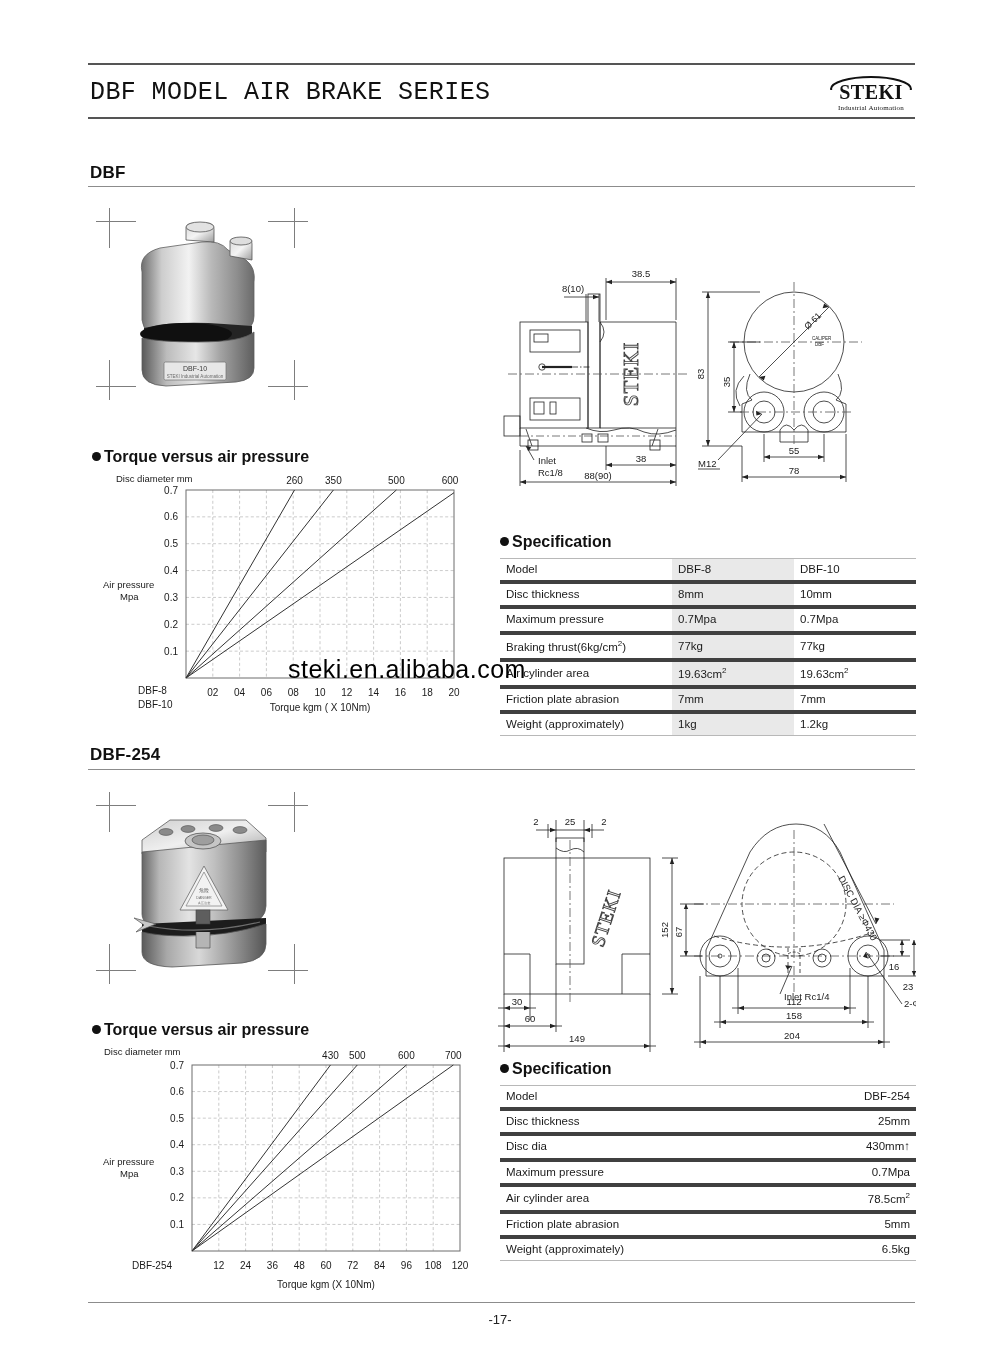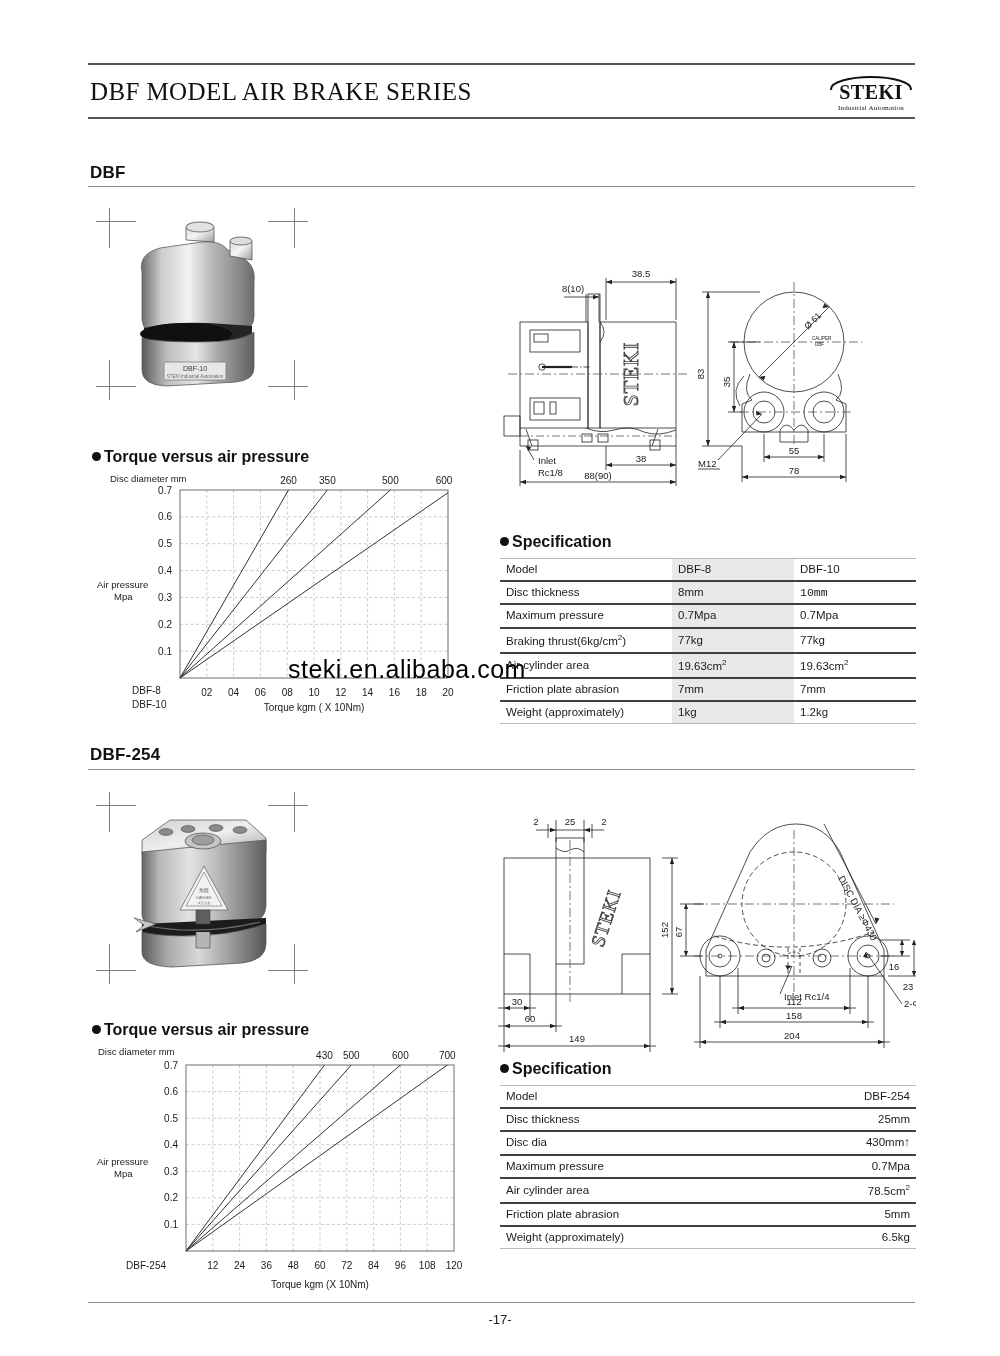--- a/index.html
+++ b/index.html
@@ -9,21 +9,21 @@
     color:#1a1a1a;
   }
   .page{position:absolute;left:0;top:0;width:1000px;height:1356px;}
 
   
   .hdr-rule-top{position:absolute;left:88px;top:63px;width:827px;height:2px;background:#555;}
   .hdr-rule-bot{position:absolute;left:88px;top:117px;width:827px;height:2px;background:#555;}
   .doc-title{
     position:absolute;left:90px;top:78px;
     font-size:25px;letter-spacing:.4px;color:#111;font-weight:400;
-    font-family:Liberation Serif, serif;
+    font-family:Liberation Mono, monospace;
     white-space:nowrap;
   }
   .logo{position:absolute;left:825px;top:72px;width:92px;height:42px;}
   .logo svg{display:block;}
 
   
   .sec-head{position:absolute;font-size:17px;font-weight:bold;color:#111;letter-spacing:.2px;}
   .sec-rule{position:absolute;height:1px;background:#8c8c8c;}
 
   
@@ -35,33 +35,33 @@
 
   
   .photo-box{position:absolute;}
   .photo-box .crop{position:absolute;}
   .crop-h{height:1px;background:#7d7d7d;}
   .crop-v{width:1px;background:#7d7d7d;}
 
   
   .spec{position:absolute;font-size:11.5px;border-collapse:collapse;}
   .spec td{
-    padding:4px 6px;border-bottom:2px solid #404040;
+    padding:4px 6px;border-bottom:4px solid #404040;
     color:#1a1a1a;line-height:1.15;white-space:nowrap;
   }
   .spec tr:first-child td{border-top:1px solid #b8b8b8;}
   .spec tr:last-child td{border-bottom:1px solid #b8b8b8;}
   .spec .lbl{text-align:left;}
   .spec .v{text-align:left;}
   .spec .shade{background:#e9e9e9;}
   .spec .vr{text-align:right;}
   .sup{font-size:8px;vertical-align:super;}
 
   
-  .chart{position:absolute;}
+  .chart{position:absolute;margin-left:6px;}
   .chart svg{display:block;}
 
   
   .draw{position:absolute;margin-top:36px;}
   .draw svg{display:block;}
 
   
   .wm{
     position:absolute;left:288px;top:655px;
     font-size:25px;color:#000000;letter-spacing:.5px;
@@ -353,21 +353,21 @@
   <table class="spec" style="left:500px;top:558px;width:416px;">
     <tbody id="spec1-body">
         <tr>
           <td class="lbl">Model</td>
           <td class="v shade" style="width: 110px;">DBF-8</td>
           <td class="v" style="width: 110px;">DBF-10</td>
         </tr>
         <tr>
           <td class="lbl">Disc thickness</td>
           <td class="v shade" style="width: 110px; margin-left: 21px;">8mm</td>
-          <td class="v" style="width: 110px; font-family: Liberation Mono, monospace;">10mm</td>
+          <td class="v" style="width: 110px;">10mm</td>
         </tr>
         <tr>
           <td class="lbl">Maximum pressure</td>
           <td class="v shade" style="width: 110px;">0.7Mpa</td>
           <td class="v" style="width: 110px;">0.7Mpa</td>
         </tr>
         <tr>
           <td class="lbl">Braking thrust(6kg/cm<span class="sup">2</span>)</td>
           <td class="v shade" style="width: 110px;">77kg</td>
           <td class="v" style="width: 110px;">77kg</td>

